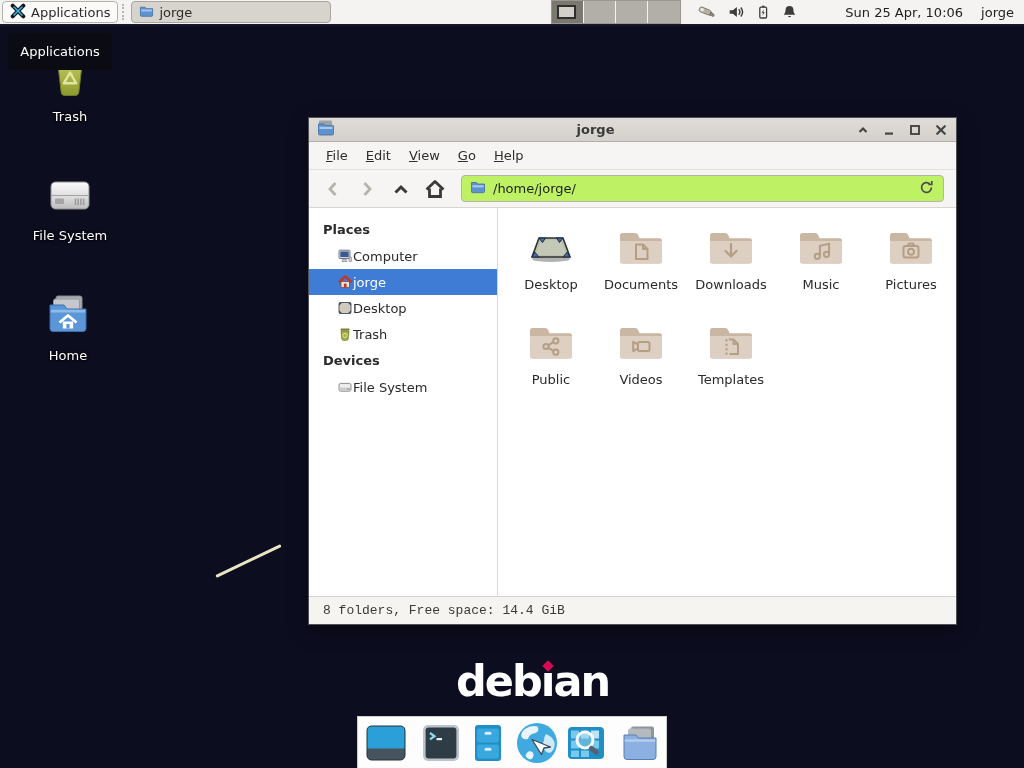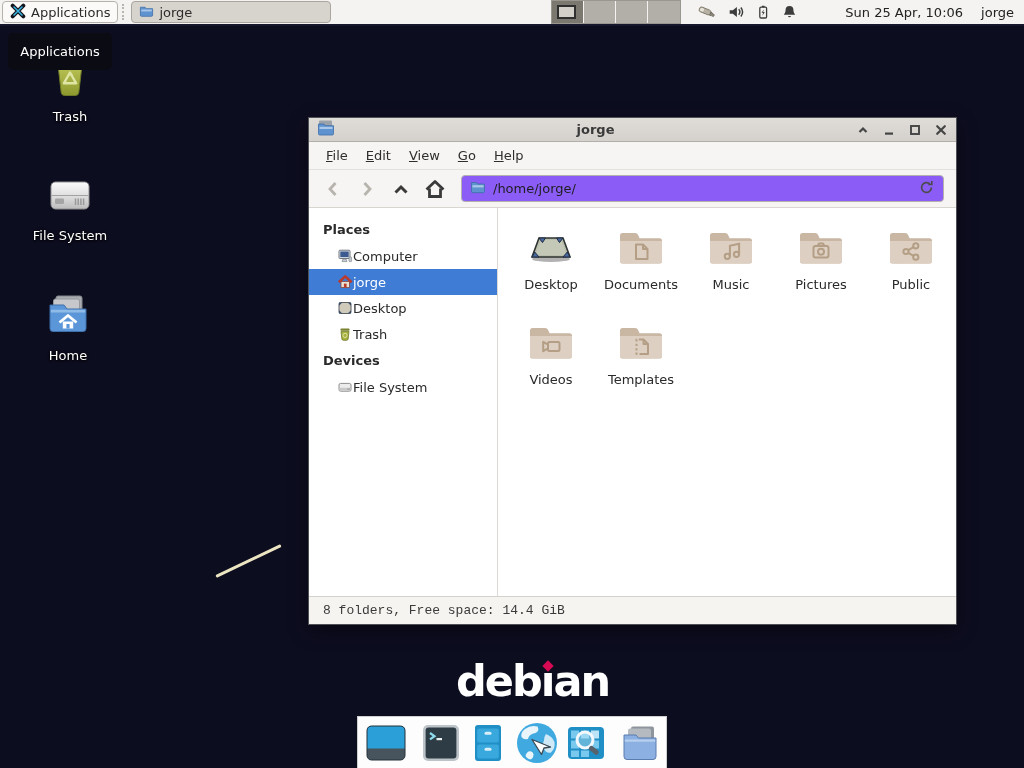--- a/index.html
+++ b/index.html
@@ -79,21 +79,21 @@
     border-bottom:1px solid #e3e1dd;
   }
   .menu-item { padding:0 9px; line-height:28px; color:#2e2e2e; }
   .menu-item::first-letter { text-decoration:underline; }
   .toolbar {
     height:38px; background:#f6f5f3; display:flex; align-items:center;
     padding:0 12px 0 8px; gap:2px; border-bottom:1px solid #d9d6d1;
   }
   .tool-btn { width:32px; height:30px; display:flex; align-items:center; justify-content:center; }
   .addressbar {
-    flex:1; height:27px; margin-left:8px; background:#8b5cf6;
+    flex:1; height:27px; margin-left:8px; background:#bef264;
     border:1px solid #b5b2ad; border-radius:4px;
     display:flex; align-items:center; padding:0 8px; gap:7px;
   }
   .address-text { flex:1; color:#1e1e1e; }
   .win-body { flex:1; display:flex; min-height:0; }
   .sidebar {
     width:208px; background:#fff; border-right:1px solid #dcd9d4; padding-top:8px;
   }
   .side-header { font-weight:bold; color:#2a2a2a; padding:6px 0 6px 14px; }
   .side-item { height:26px; display:flex; align-items:center; padding-left:28px; color:#2a2a2a; }
@@ -414,20 +414,33 @@
             <path d="M3 17 h42 v20 a2.5 2.5 0 0 1 -2.5 2.5 h-37 A2.5 2.5 0 0 1 3 37 Z" fill="#ddd0c2"></path>
             <g fill="none" stroke="#b49e85" stroke-width="2" stroke-linejoin="round">
               <path d="M19 20.5 h7 l4.5 4.5 V35 H19 Z"></path>
               <path d="M26 20.5 v4.5 h4.5"></path>
             </g>
           </svg>
         </span>
         <span class="file-label">Documents</span>
       </div>
 
+      <div class="file-item">
+        <span>
+          <svg width="48" height="48" viewBox="0 0 48 48">
+            <path d="M5.5 9 h12.5 c1.6 0 2.6 0.9 3.1 2 l1.5 3.2 H42.5 a2.5 2.5 0 0 1 2.5 2.5 V37 a2.5 2.5 0 0 1 -2.5 2.5 h-37 A2.5 2.5 0 0 1 3 37 V11.5 A2.5 2.5 0 0 1 5.5 9 Z" fill="#c9b7a3"></path>
+            <path d="M3 17 h42 v20 a2.5 2.5 0 0 1 -2.5 2.5 h-37 A2.5 2.5 0 0 1 3 37 Z" fill="#ddd0c2"></path>
+            <g fill="none" stroke="#b49e85" stroke-width="2.2" stroke-linecap="round" stroke-linejoin="round">
+              <path d="M24 20 v12"></path>
+                <path d="M18.5 27 l5.5 5.5 5.5 -5.5"></path>
+            </g>
+          </svg>
+        </span>
+        <span class="file-label">Downloads</span>
+      </div>
 
       <div class="file-item">
         <span>
           <svg width="48" height="48" viewBox="0 0 48 48">
             <path d="M5.5 9 h12.5 c1.6 0 2.6 0.9 3.1 2 l1.5 3.2 H42.5 a2.5 2.5 0 0 1 2.5 2.5 V37 a2.5 2.5 0 0 1 -2.5 2.5 h-37 A2.5 2.5 0 0 1 3 37 V11.5 A2.5 2.5 0 0 1 5.5 9 Z" fill="#c9b7a3"></path>
             <path d="M3 17 h42 v20 a2.5 2.5 0 0 1 -2.5 2.5 h-37 A2.5 2.5 0 0 1 3 37 Z" fill="#ddd0c2"></path>
             <g fill="none" stroke="#b49e85" stroke-width="2">
               <circle cx="20.3" cy="32.3" r="2.6"></circle>
               <circle cx="29.5" cy="30.3" r="2.6"></circle>
               <path d="M22.9 32.3 V21.8 l9.2 -2 v10.5"></path>

